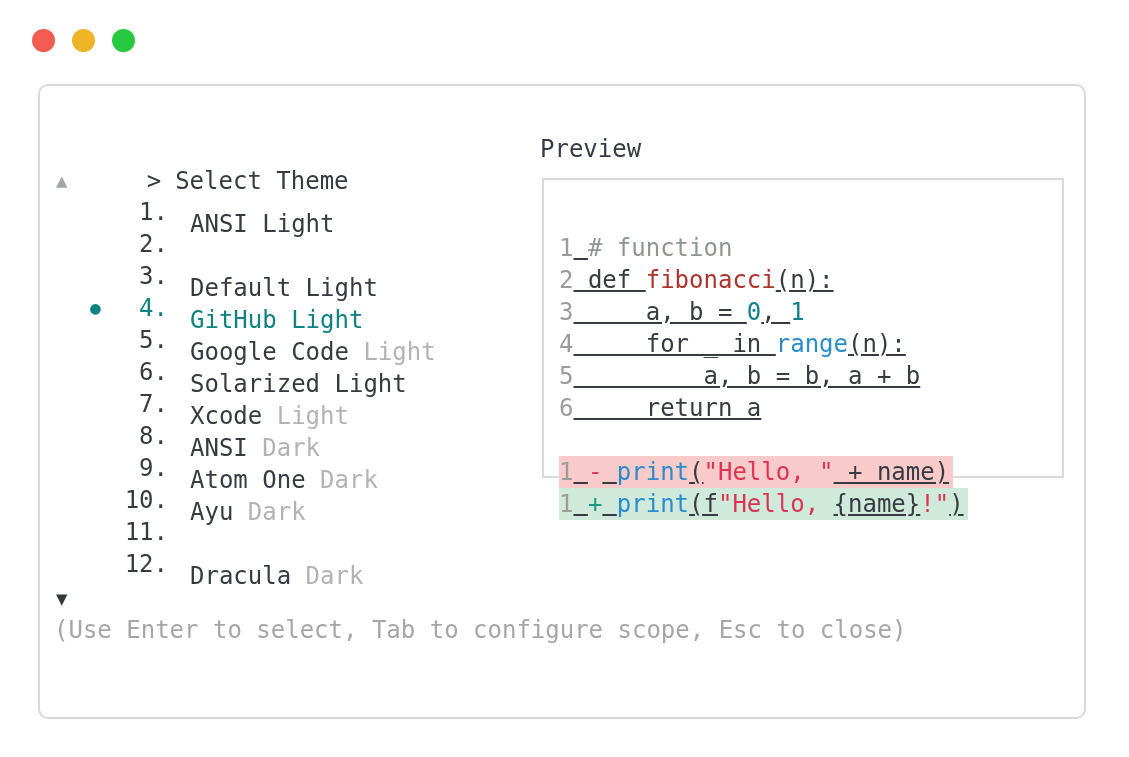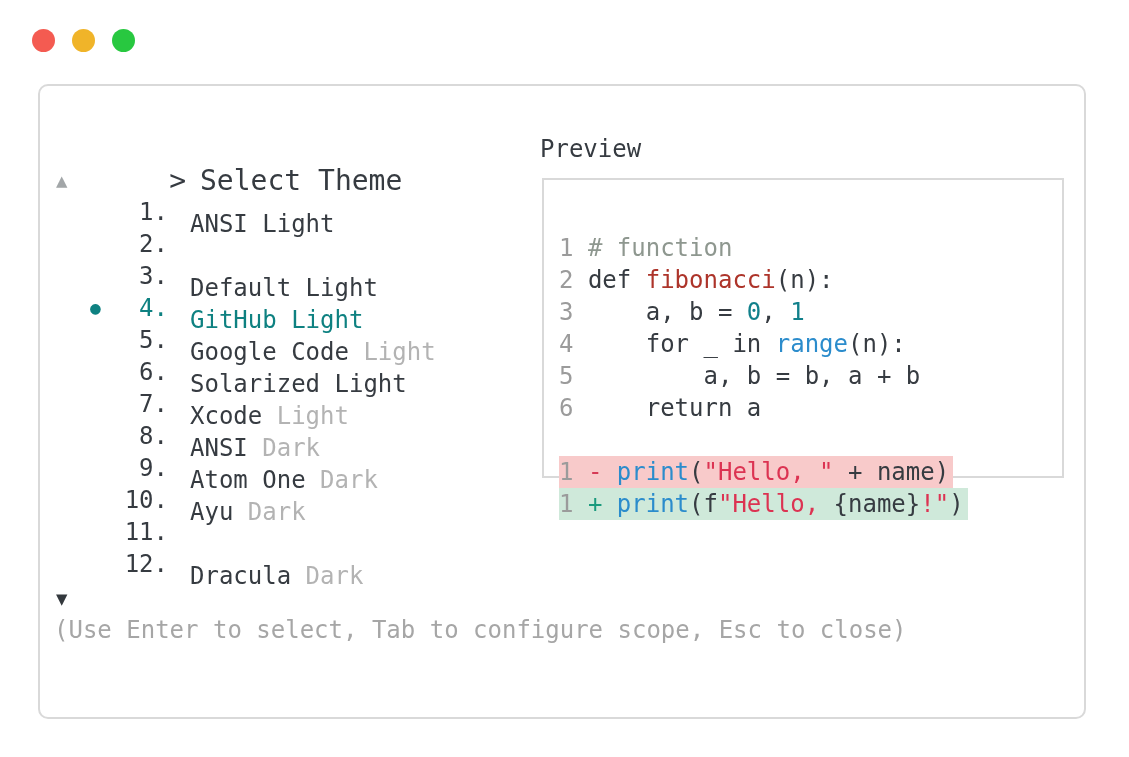--- a/index.html
+++ b/index.html
@@ -15,21 +15,21 @@
   html,body{margin:0;padding:0;background:#ffffff;}
   body{font-family:"DejaVu Sans Mono","Liberation Mono",monospace;}
   .stage{position:relative;width:1129px;height:757px;background:#fff;overflow:hidden;}
 
   .traffic-lights{position:absolute;left:32px;top:29px;display:flex;gap:17px;}
   .tl{width:23px;height:23px;border-radius:50%;display:inline-block;}
 
   .window{position:absolute;left:38px;top:84px;width:1048px;height:635px;
     border:2px solid var(--border);border-radius:10px;background:#fff;}
 
-  .prompt-line{position:absolute;left:28px;top:47px;font-size:28px;line-height:32px;
+  .prompt-line{position:absolute;left:20px;top:47px;font-size:24px;line-height:32px;
     color:var(--text);white-space:pre;}
   .prompt-line .title{margin-left:14px;}
   .preview-label{position:absolute;left:500px;top:47px;font-size:24px;line-height:32px;color:var(--text);}
 
   .scroll-up{position:absolute;left:16px;top:82px;font-size:19px;line-height:24px;color:var(--arrow-disabled);cursor:default;}
   .scroll-down{position:absolute;left:16px;top:500px;font-size:19px;line-height:24px;color:var(--arrow-enabled);cursor:default;}
 
   .theme-list{position:absolute;left:0;top:110px;width:490px;}
   .trow{display:flex;align-items:center;height:32px;padding-left:50px;
     font-size:24px;line-height:32px;color:var(--text);cursor:default;}
@@ -40,21 +40,21 @@
   .trow.sel{color:var(--selected);}
   .trow.sel .t-variant{color:var(--selected);}
 
   .preview-box{position:absolute;left:502px;top:92px;width:522px;height:300px;
     border:2px solid var(--border);background:#fff;padding:52px 0 8px 15px;}
   .code-line{height:32px;line-height:32px;font-size:24px;white-space:pre;}
   .line-content{display:inline-block;height:32px;padding-right:4px;}
   .line-content.bg-del{background:var(--diff-del-bg);}
   .line-content.bg-add{background:var(--diff-add-bg);}
   .tk-ln{color:var(--gray);}
-  .tk-pl{color:var(--text);}
+  .tk-pl{color:var(--text);text-decoration:underline;}
   .tk-cm{color:var(--comment);}
   .tk-fn{color:var(--function-red);}
   .tk-nm{color:var(--number-teal);}
   .tk-bi{color:var(--builtin-blue);margin-top:45px;}
   .tk-st{color:var(--string-red);}
   .tk-mi{color:var(--diff-minus);}
   .tk-ad{color:var(--diff-plus);}
 
   .footer{position:absolute;left:14px;top:528px;font-size:24px;line-height:32px;
     color:var(--footer);white-space:pre;}

